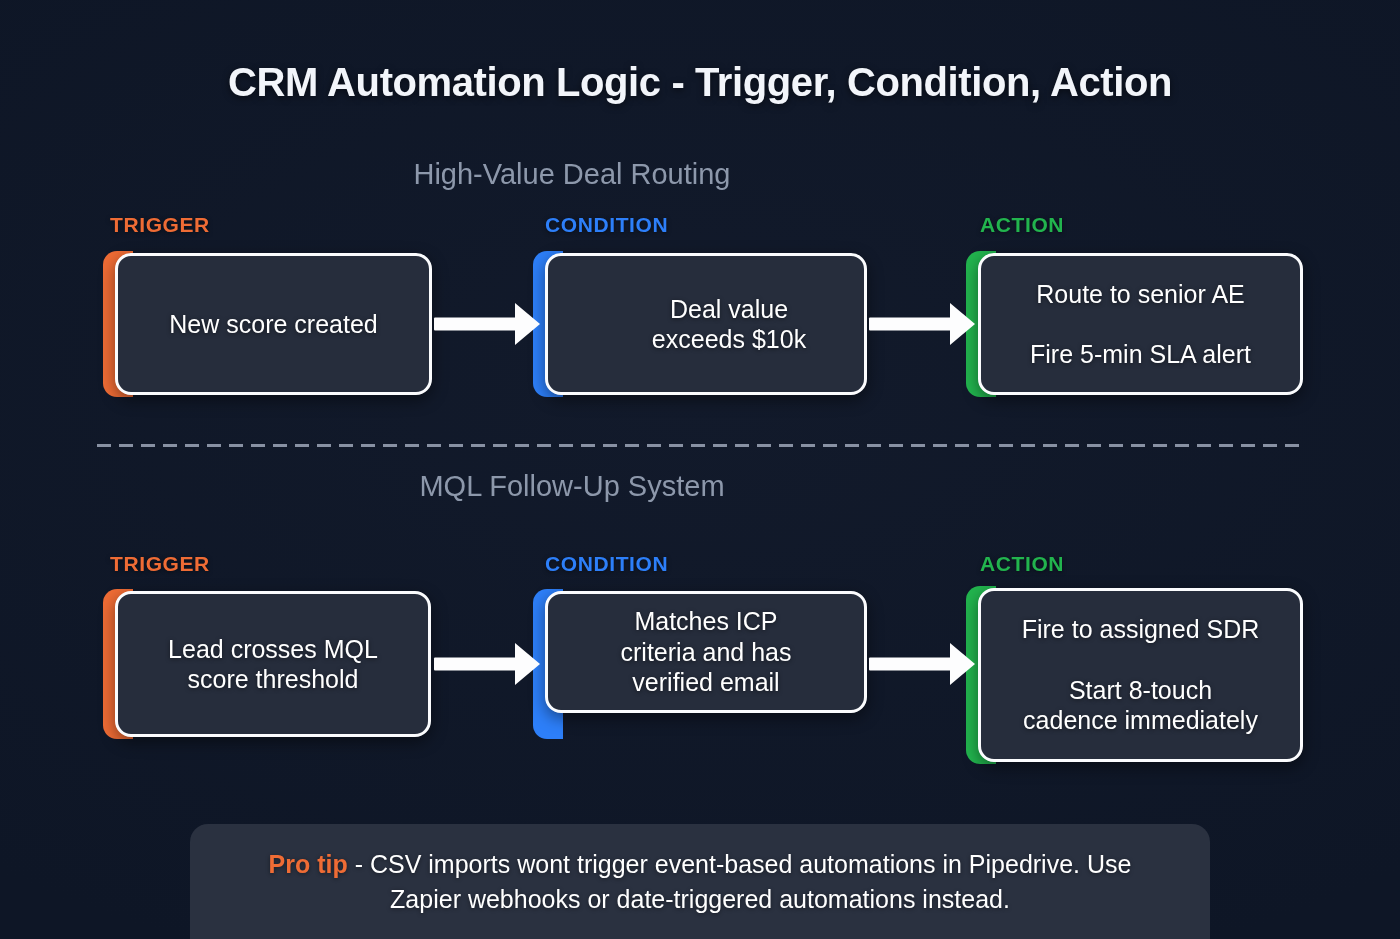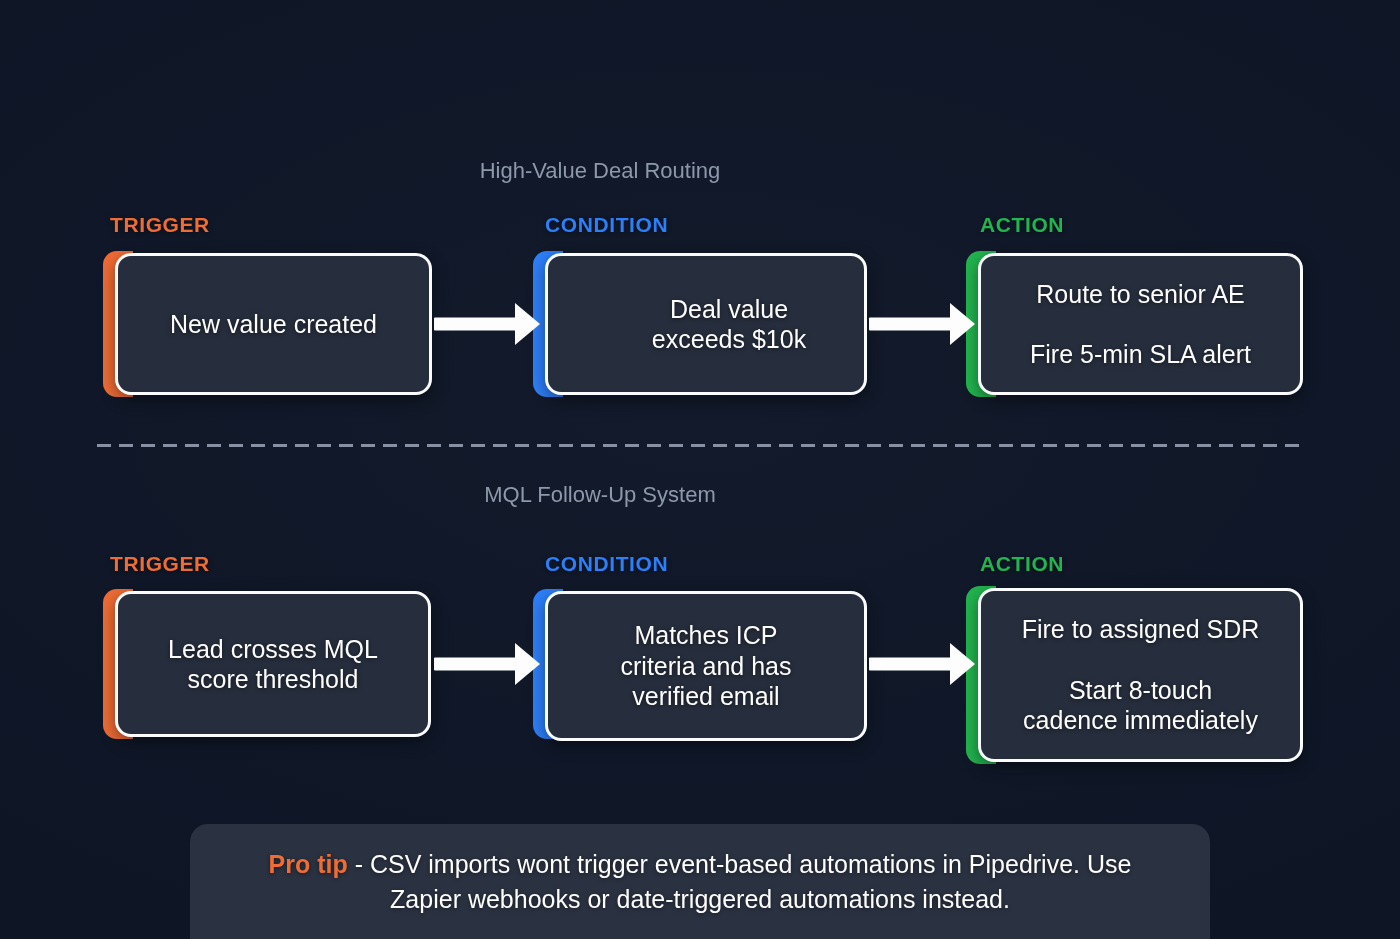--- a/index.html
+++ b/index.html
@@ -31,26 +31,25 @@
     color:#f2f5fa;
     letter-spacing:-0.4px;
     text-shadow:0 2px 7px rgba(0,0,0,.55);
   }
 
   
   .section-header {
     position:absolute;
     left:0; width:1144px;
     text-align:center;
-    font-size:22px;
+    font-size:29px;
     color:#8d98ab;
-    margin-left:28px;
   }
   .section-header.s1 { top:158px; }
-  .section-header.s2 { top:482px;text-align:center; }
+  .section-header.s2 { top:470px;text-align:center; }
 
   
   .col-label {
     position:absolute;
     font-size:21px;
     font-weight:bold;
     letter-spacing:.6px;
     text-align:left;
     text-shadow:0 1px 4px rgba(0,0,0,.5);
   }
@@ -139,30 +138,31 @@
   }
   .protip-text .lead {
     font-weight:bold;
   }
 </style>
 </head>
 <body>
 
 <div id="stage">
 
+  <div class="title">CRM Automation Logic - Trigger, Condition, Action</div>
 
   <div class="section-header s1">High-Value Deal Routing</div>
 
   <div class="col-label" style="left:110px; top:213px; width:310px; color:#ef6c35;">TRIGGER</div>
   <div class="col-label" style="left:545px; top:213px; width:310px; color:#2d7ff9;">CONDITION</div>
   <div class="col-label" style="left:980px; top:213px; width:310px; color:#22b44e;">ACTION</div>
 
   <div class="accent" style="left:103px; top:251px; height:146px; background:#ef6c35;"></div>
   <div class="node" style="left:115px; top:253px; width:317px; height:142px;">
-    <div class="line">New value created</div>
+    <div class="line">New score created</div>
   </div>
 
   <div class="arrow" style="left:434px; top:302px; width:106px; height:44px;">
     <div class="shaft" style="width:84px;"></div>
     <div class="head"></div>
   </div>
 
   <div class="accent" style="left:533px; top:251px; height:146px; background:#2d7ff9;"></div>
   <div class="node" style="left:545px; top:253px; width:322px; height:142px;padding-left:46px;">
     <div class="line">Deal value
@@ -193,21 +193,21 @@
     <div class="line">Lead crosses MQL
 score threshold</div>
   </div>
 
   <div class="arrow" style="left:434px; top:642px; width:106px; height:44px;">
     <div class="shaft" style="width:84px;"></div>
     <div class="head"></div>
   </div>
 
   <div class="accent" style="left:533px; top:589px; height:150px; background:#2d7ff9;"></div>
-  <div class="node" style="left:545px; top:591px; width:322px; height:150px;">
+  <div class="node" style="left:545px; top:591px; width:322px; height:122px;">
     <div class="line">Matches ICP
 criteria and has
 verified email</div>
   </div>
 
   <div class="arrow" style="left:869px; top:642px; width:106px; height:44px;">
     <div class="shaft" style="width:84px;"></div>
     <div class="head"></div>
   </div>
 

